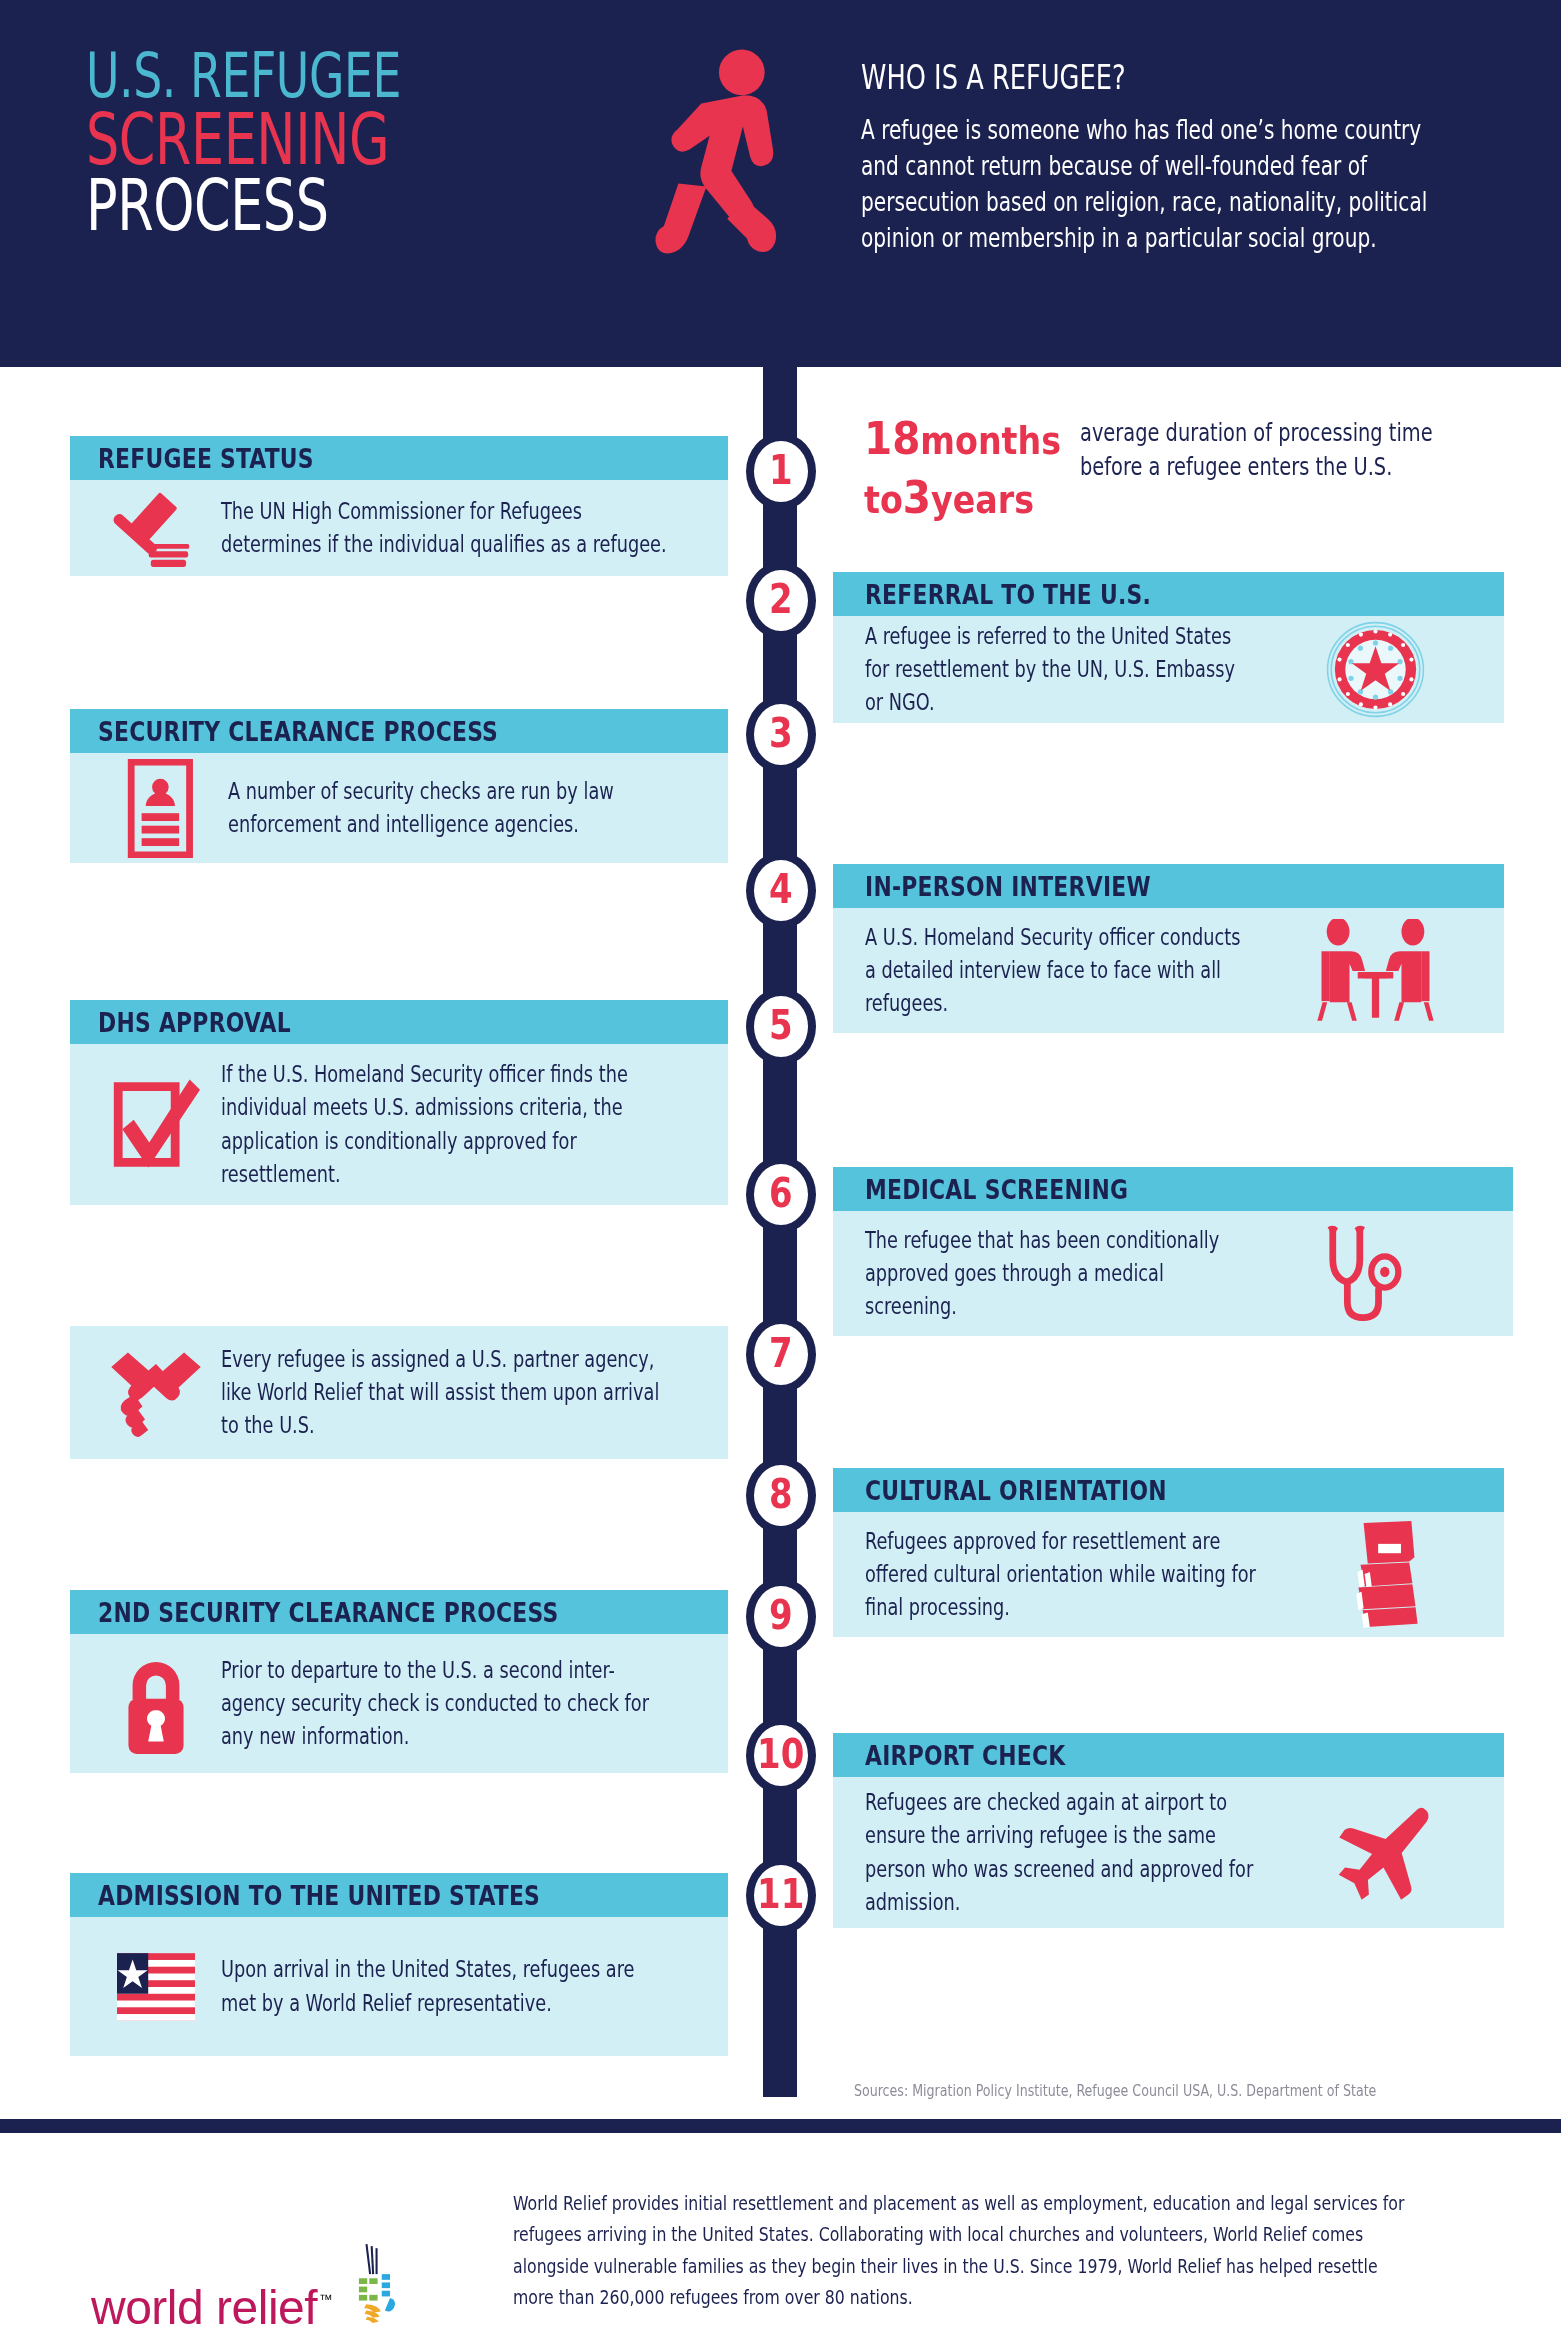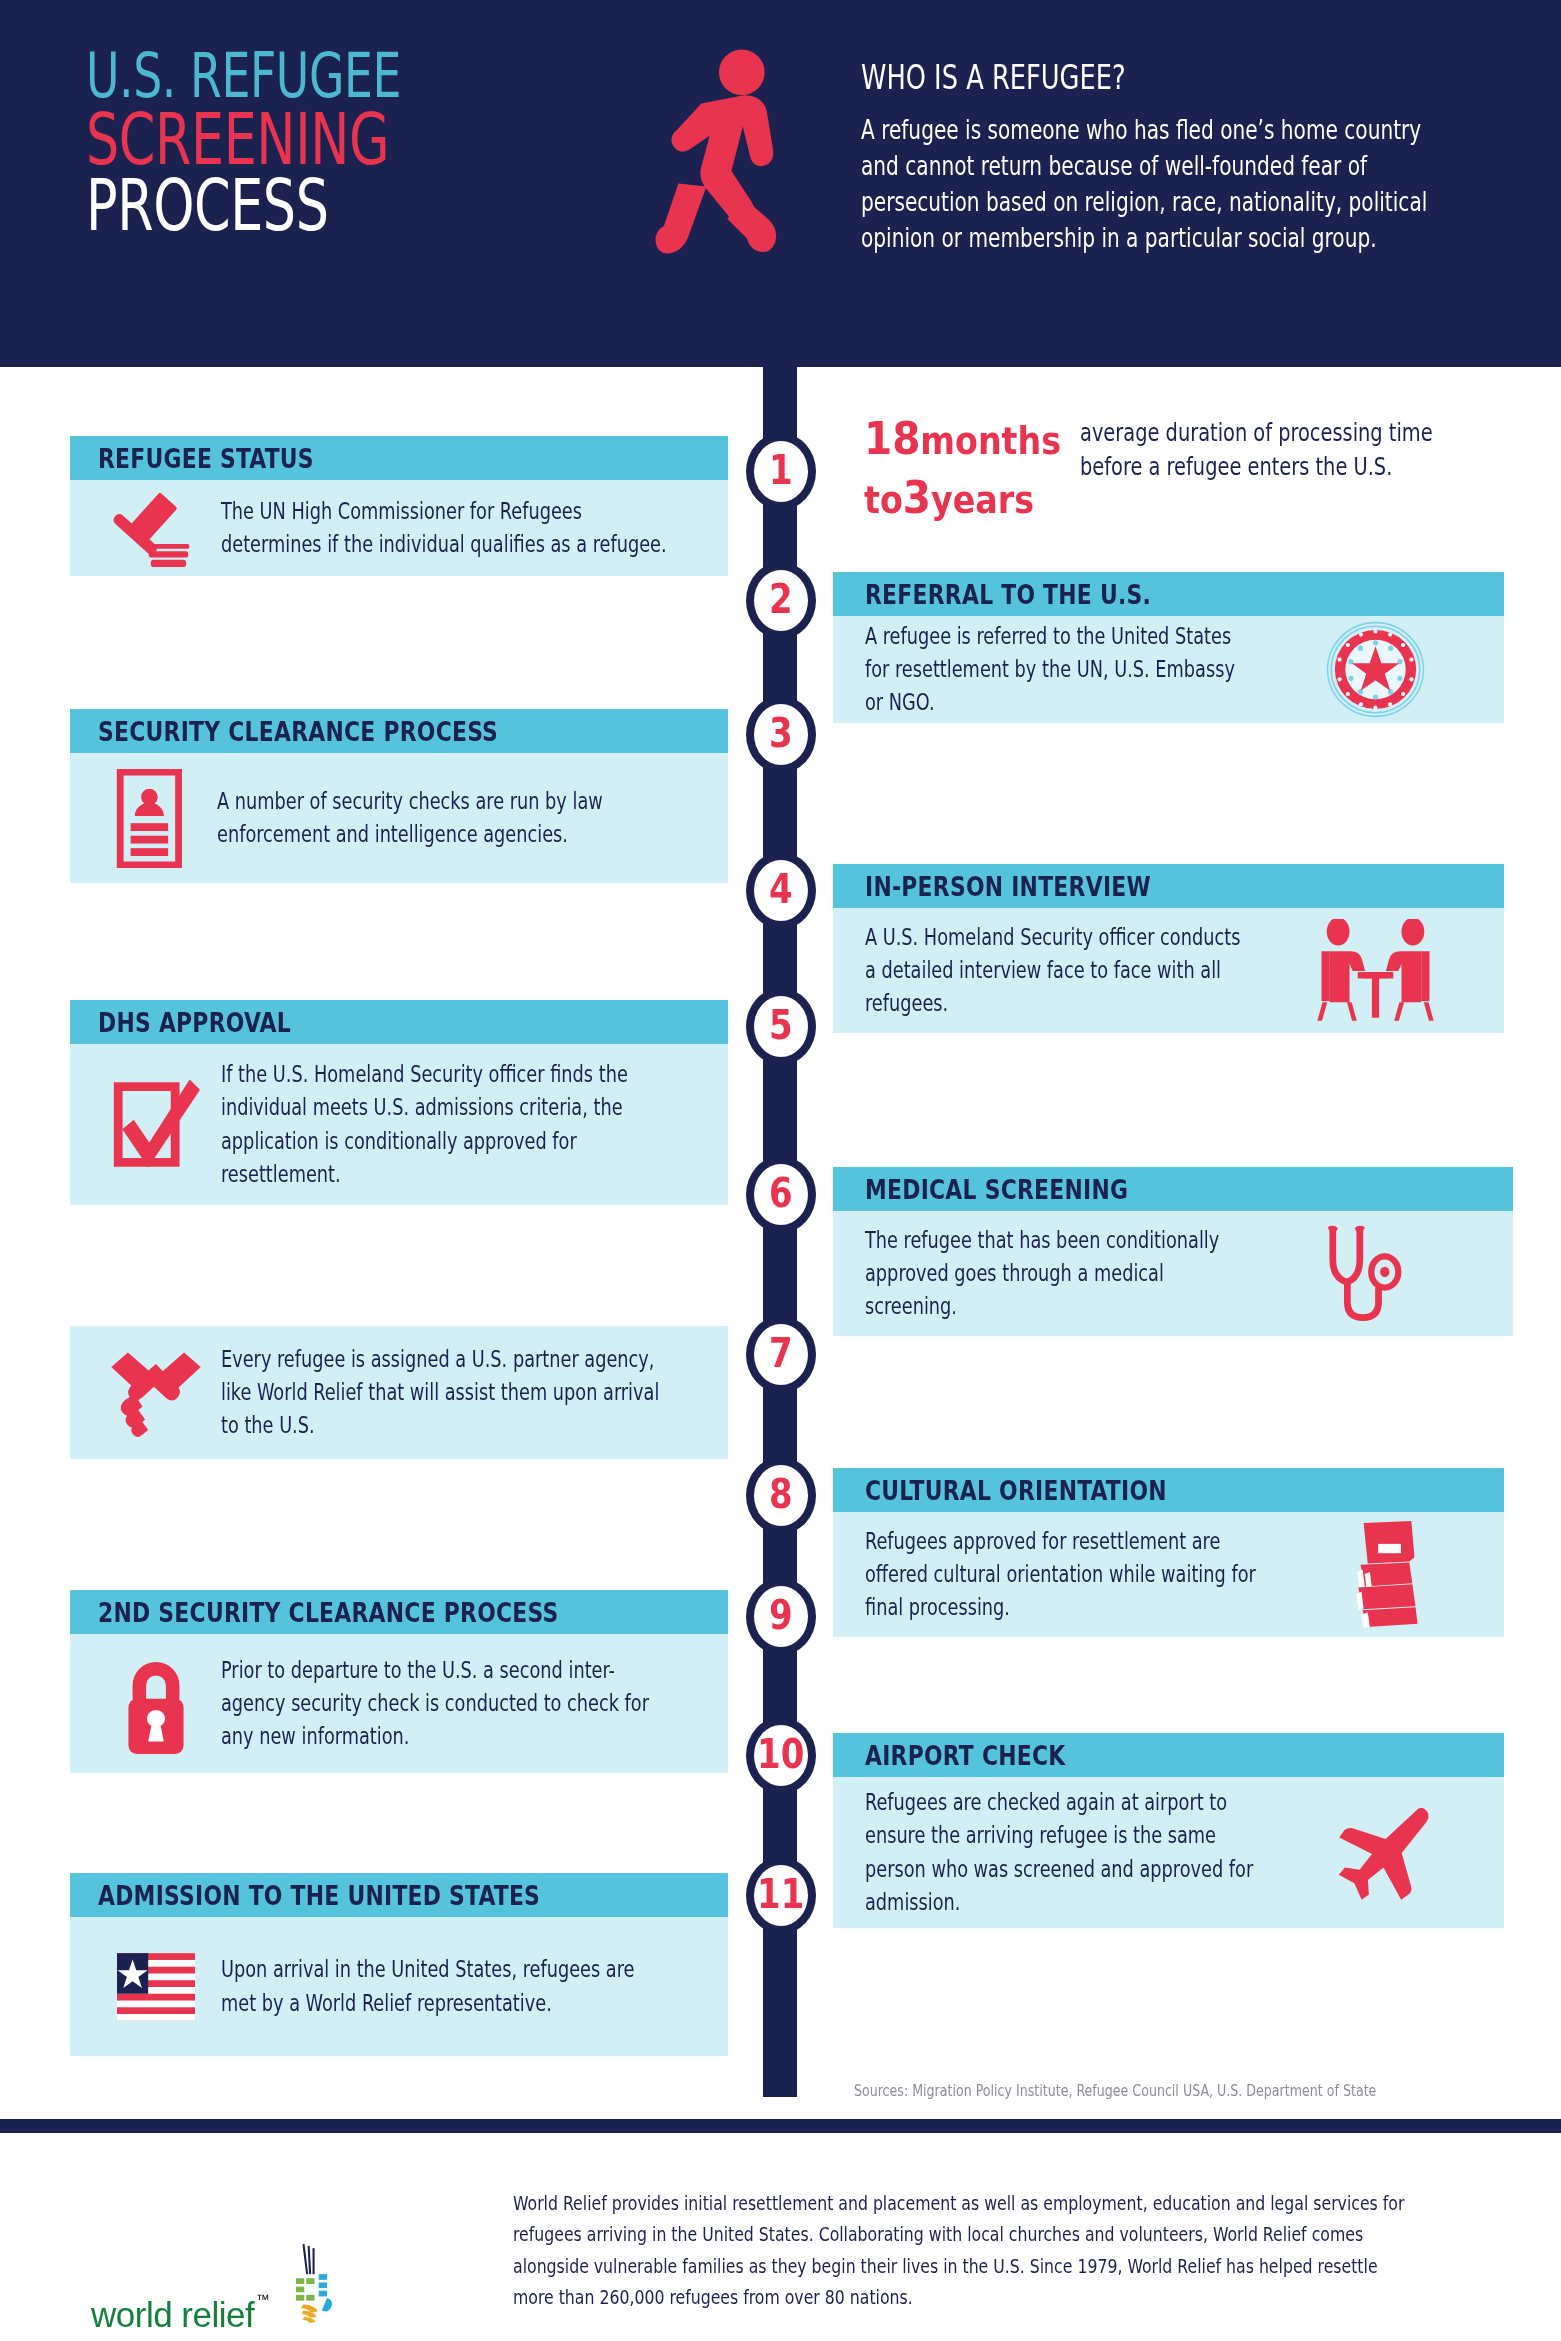--- a/index.html
+++ b/index.html
@@ -104,21 +104,21 @@
   
   #sources{
     position:absolute;left:854px;top:2082px;
     color:#8c8c99;font-size:15.6px;
     transform:scaleX(0.9);transform-origin:left center;
     font-family:"Liberation Sans Narrow","DejaVu Sans Condensed","Liberation Sans",sans-serif;
     white-space:nowrap;
   }
   #footbar{position:absolute;left:0;top:2119px;width:1561px;height:13.5px;background:#1c2250;}
   #logo-wrap{position:absolute;left:91px;top:2243px;display:flex;align-items:flex-end;}
-  #logo-word{font-size:35px;color:#15803d;letter-spacing:-0.5px;line-height:1;
+  #logo-word{font-size:48px;color:#be185d;letter-spacing:-0.5px;line-height:1;
     font-family:"Liberation Sans","DejaVu Sans",sans-serif;font-weight:300;}
   #logo-tm{font-size:13.5px;color:#111111;vertical-align:super;margin-left:2.1px;margin-bottom:25px;}
   #foot-text{
     position:absolute;left:513px;top:2188px;width:989px;
     color:#1c2250;font-size:19px;line-height:1.65;
     transform:scaleX(0.92);transform-origin:left top;
     font-family:"Liberation Sans Narrow","DejaVu Sans Condensed","Liberation Sans",sans-serif;
   }
 </style>
 </head>
@@ -253,21 +253,21 @@
         <polygon points="95,46 112,96 164,96 122,126 138,176 95,145 52,176 68,126 26,96 78,96" fill="#e8344e" transform="scale(0.66) translate(49,30)"></polygon>
       </svg>
     </div>
   </div>
 </div>
 
 <div class="card left" style="left:70px;top:709px;width:658px">
   <div class="card-head">
       <div class="hd">SECURITY CLEARANCE PROCESS</div>
     </div>
-  <div class="card-body" style="height:130px;padding-left:17px">
+  <div class="card-body" style="height:110px;padding-left:28px">
     <div class="card-icon" style="width:130px">
       <svg width="73" height="99" viewBox="0 0 140 190">
         <rect x="8" y="6" width="112" height="178" fill="none" stroke="#e8344e" stroke-width="13"></rect>
         <path d="M64 38 a16 16 0 0 1 16 16 a16 16 0 0 1 -6 12 c12 5 18 14 18 24 H36 c0-10 6-19 18-24 a16 16 0 0 1 -6 -12 a16 16 0 0 1 16 -16 z" fill="#e8344e"></path>
         <rect x="28" y="104" width="72" height="15" fill="#e8344e"></rect>
         <rect x="28" y="128" width="72" height="15" fill="#e8344e"></rect>
         <rect x="28" y="152" width="72" height="15" fill="#e8344e"></rect>
       </svg>
     </div>
     <div class="card-text" style="width:531px">A number of security checks are run by law enforcement and intelligence agencies.</div>

